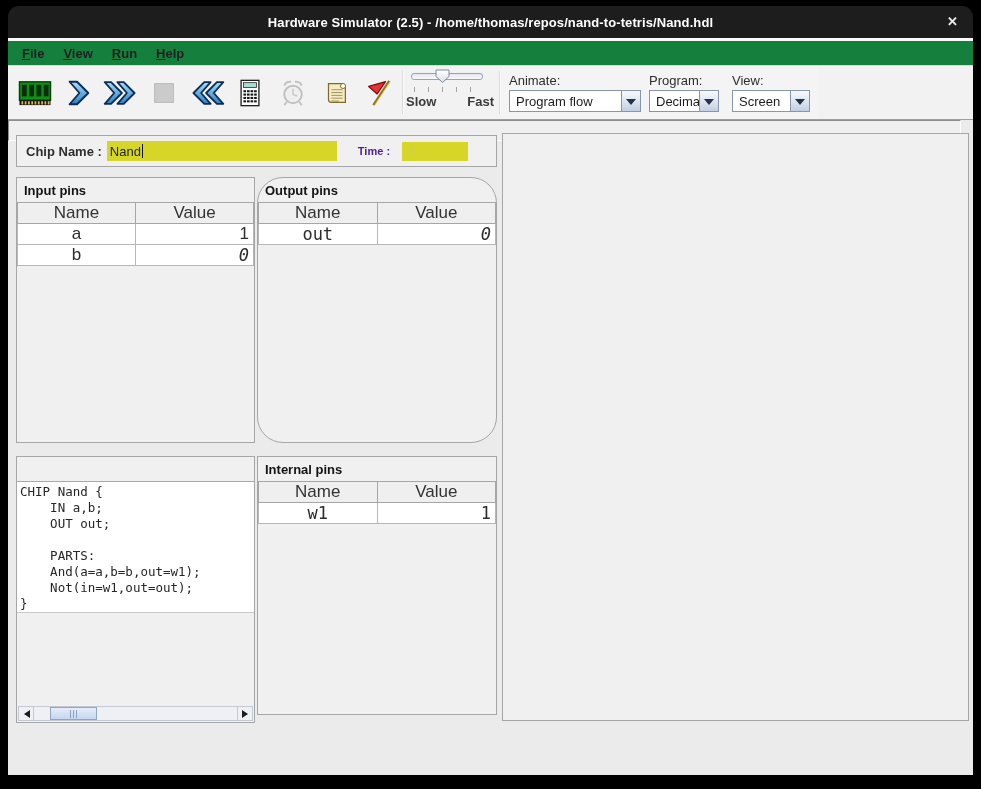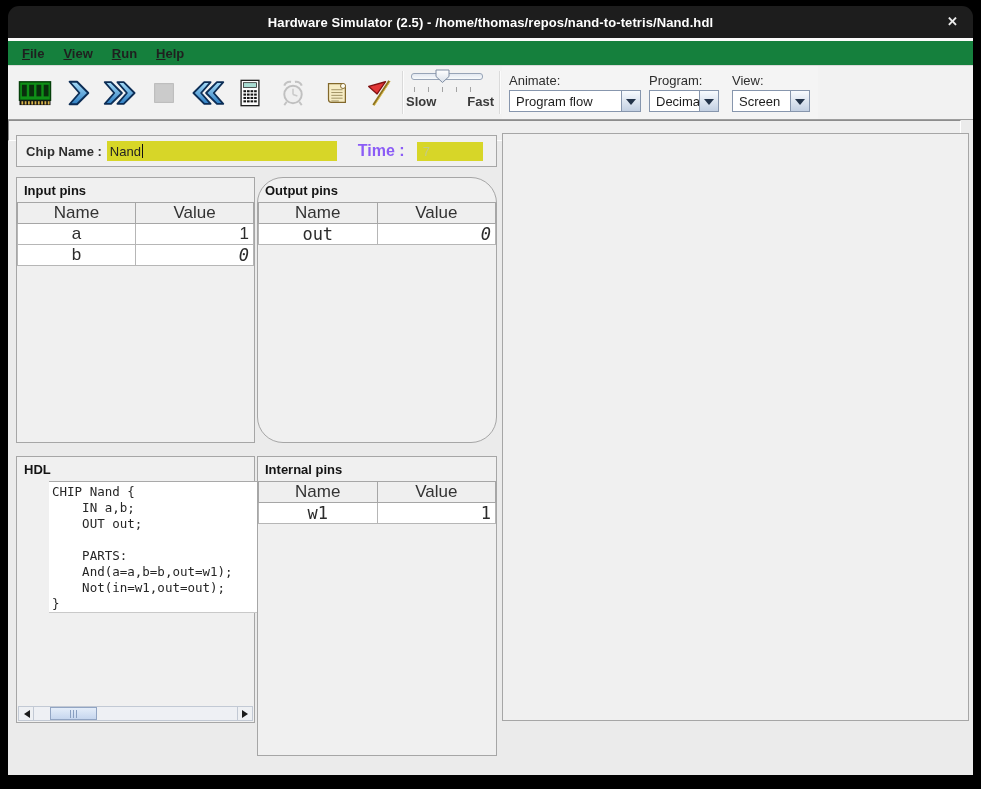--- a/index.html
+++ b/index.html
@@ -52,45 +52,45 @@
   .combo-arrow .tri { width: 0; height: 0; border: 5px solid transparent; border-top: 6px solid #233349; margin-top: 8px; }
 
   
   .main { flex: 1; position: relative; background: #ebebeb; }
   .panel { position: absolute; background: #f0f0f0; border: 1px solid #a6a6a6; }
 
   #chip-header { left: 8px; top: 15px; width: 481px; height: 32px; display: flex; align-items: center; padding-left: 9px; }
   .chip-label { font-size: 13px; font-weight: bold; color: #2e2e2e; white-space: nowrap; }
   .chip-name-field { width: 230px; height: 20px; background: #d7d628; margin-left: 5px; display: flex; align-items: center; padding-left: 3px; font-size: 13px; color: #232323; }
   .caret { width: 1px; height: 14px; background: #101010; margin-left: 1px; }
-  .time-label { margin-left: 21px; font-size: 16px; font-weight: bold; color: #8b5cf6; white-space: nowrap; }
+  .time-label { margin-left: 21px; font-size: 11px; font-weight: bold; color: #4c1d95; white-space: nowrap; }
   .time-field { width: 66px; height: 19px; background: #d7d628; margin-left: 12px; font-size: 13px; color: #c3cb86; padding: 2px 0 0 6px; }
 
   #input-pins    { left: 8px;   top: 57px;  width: 239px; height: 266px; }
   #output-pins   { left: 249px; top: 57px;  width: 240px; height: 266px; border-radius: 26px; }
   #hdl-panel     { left: 8px;   top: 336px; width: 239px; height: 267px; }
-  #internal-pins { left: 249px; top: 336px; width: 240px; height: 300px; }
+  #internal-pins { left: 249px; top: 336px; width: 240px; height: 259px; }
   #right-panel   { left: 494px; top: 13px;  width: 467px; height: 588px; }
   #status-bar    { left: 6px;   top: 615px; width: 953px; height: 21px; background: #efefef;
                    border-top: 1px solid #8d8d8d; border-left: 1px solid #8d8d8d;
                    border-bottom: 1px solid #ffffff; border-right: 1px solid #ffffff; }
 
   .panel-title { font-size: 13px; font-weight: bold; color: #141414; padding: 5px 0 4px 7px; }
 
   table.pin-table { width: 100%; border-collapse: collapse; table-layout: fixed; font-size: 17px; }
   .pin-table th { height: 18px; background: #efefef; border: 1px solid #a6a6a6; font-weight: normal; color: #333; text-align: center; }
   .pin-table td { height: 17px; background: #ffffff; border: 1px solid #b6b6b6; text-align: center; color: #2c2c2c; }
   .pin-table td.val { text-align: right; padding-right: 4px; }
   .mono { font-family: "DejaVu Sans Mono", monospace; margin-left: 16px; }
   .gray { color: #a2a2a2; }
   .blue { color: #2121cd; }
   .slant { font-style: italic; }
 
   .code-wrap { position: absolute; left: 0; top: 24px; width: 237px; height: 132px; background: #ffffff;
-               border-top: 1px solid #a9a9a9; border-bottom: 1px solid #c9c9c9; overflow: hidden; margin-left: 32px; }
+               border-top: 1px solid #a9a9a9; border-bottom: 1px solid #c9c9c9; overflow: hidden; }
   pre.code { font-family: "DejaVu Sans Mono", monospace; font-size: 12.5px; line-height: 16px; color: #262626; padding: 2px 0 0 3px; white-space: pre; }
 
   .hscrollbar { position: absolute; left: 1px; right: 1px; bottom: 1px; height: 15px; display: flex; background: #eef0f4; border: 1px solid #c2c9d4; }
   .sb-btn { width: 15px; background: #eef0f3; display: flex; align-items: center; justify-content: center; }
   .sb-btn.left { border-right: 1px solid #c2c9d4; }
   .sb-btn.right { border-left: 1px solid #c2c9d4; margin-left: auto; }
   .tri-left  { width: 0; height: 0; border: 4px solid transparent; border-right: 6px solid #1b1b1b; margin-right: 3px; }
   .tri-right { width: 0; height: 0; border: 4px solid transparent; border-left: 6px solid #1b1b1b; margin-left: 3px; }
   .sb-thumb { width: 47px; margin-left: 16px; background: linear-gradient(#e4edf9, #c6d6ee); border: 1px solid #92a5c3; position: relative; }
   .sb-thumb::before { content: ""; position: absolute; left: 50%; margin-left: -4px; top: 2px; width: 1px; height: 8px;
@@ -336,21 +336,20 @@
           </tr>
           <tr>
             <td class="mono gray">out</td>
             <td class="val mono gray slant">0</td>
           </tr>
         </tbody>
           </table>
       </div>
 
       <div class="panel" id="hdl-panel">
-        <div class="panel-title">HDL</div>
         <div class="code-wrap">
           <pre class="code">CHIP Nand {
     IN a,b;
     OUT out;
 
     PARTS:
     And(a=a,b=b,out=w1);
     Not(in=w1,out=out);
 }</pre>
         </div>

